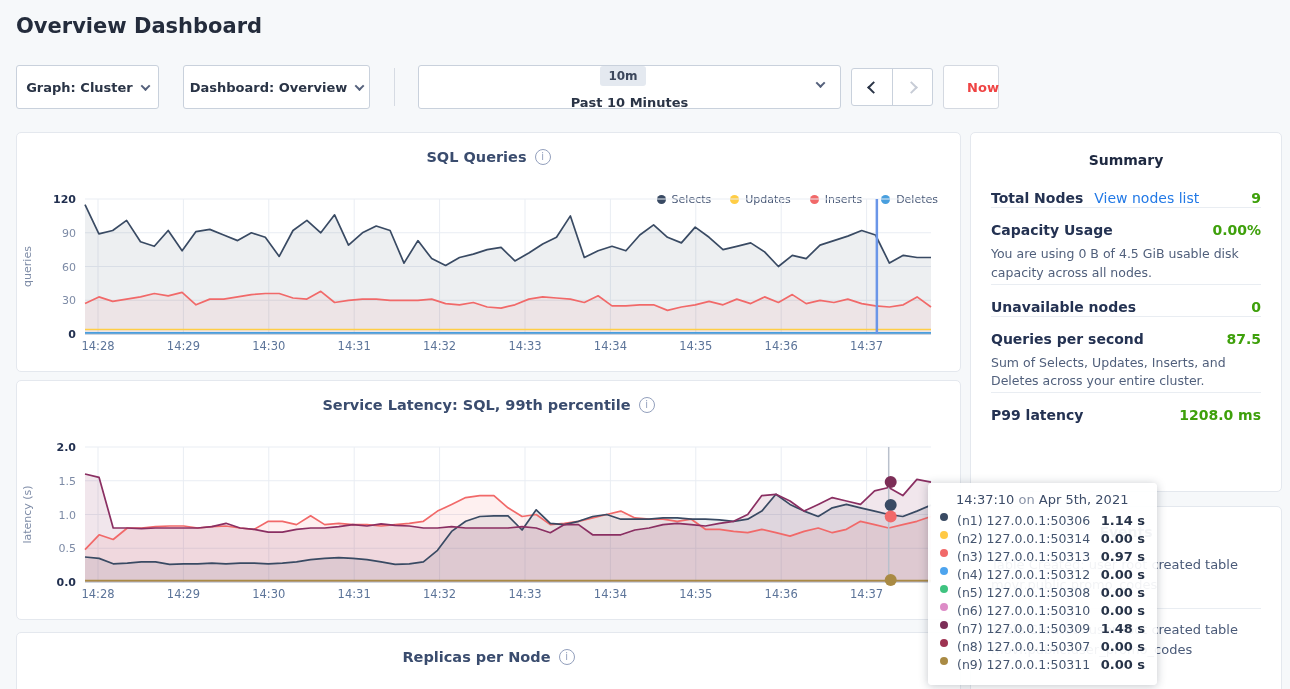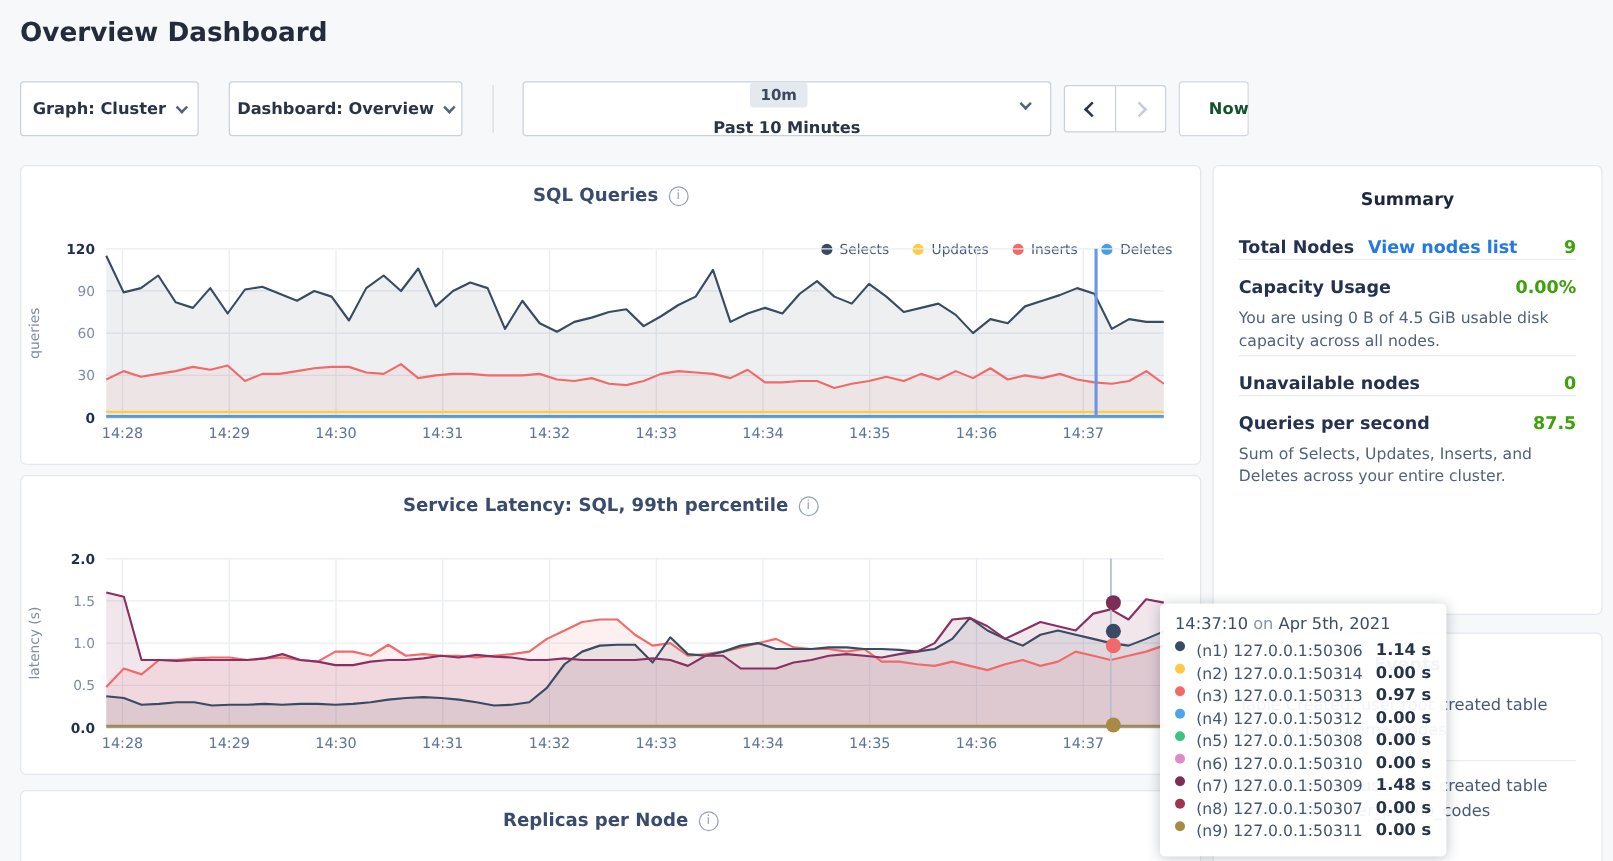--- a/index.html
+++ b/index.html
@@ -23,21 +23,21 @@
   .ctl-divider { width:1px; height:38px; background:#d6dbe3; margin-left:24px; }
   .time-selector { width:423px; margin-left:23px; justify-content:flex-start; padding:0 14px; position:relative;flex-direction:column; }
   .time-badge { background:#e4e9f0; border-radius:3px; padding:3px 8px; font-size:12px; font-weight:700; color:#3c475c; margin-right:13px; }
   .time-selector .caret { position:absolute; right:16px; top:15px; }
   .pager { display:flex; height:38px; border:1px solid #c9d1dc; border-radius:3px; overflow:hidden; background:#fff; margin-left:10px; }
   .pager-btn { width:40px; display:flex; align-items:center; justify-content:center; cursor:pointer; }
   .pager-btn + .pager-btn { border-left:1px solid #c9d1dc; }
   .chev { width:9px; height:9px; border-right:2.4px solid; border-bottom:2.4px solid; }
   .chev-left  { transform:rotate(135deg); color:#2a3446; margin-left:3px; }
   .chev-right { transform:rotate(-45deg); color:#c7ccd6; margin-right:3px; }
-  .now-btn { width:56px; margin-left:10px; color:#14532d; border-color:#d4d9e1;padding-left:24px; }
+  .now-btn { width:56px; margin-left:10px; color:#ef4444; border-color:#d4d9e1;padding-left:24px; }
 
   
   .card { position:absolute; background:#fff; border:1px solid #e4e8ee; border-radius:5px; }
   #chart-card-1 { left:16px; top:132px; width:945px; height:240px; }
   #chart-card-2 { left:16px; top:380px; width:945px; height:240px; }
   #chart-card-3 { left:16px; top:632px; width:945px; height:120px; }
   #summary-card { left:970px; top:132px; width:312px; height:360px; }
   #events-card  { left:970px; top:506px; width:312px; height:240px; }
   .card svg { position:absolute; left:0; top:0; }
 
@@ -55,36 +55,36 @@
   .legend-item { display:flex; align-items:center; gap:6px; font-size:11px; color:#4a5a78; }
   .legend-dot { width:9px; height:9px; border-radius:50%; }
 
   
   .card-inner { padding:0 20px; }
   .sum-title { text-align:center; font-weight:700; font-size:14px; color:#1d2840; padding:19px 0 8px; }
   .sum-row { padding:14px 0 1px; border-bottom:1px solid #e9edf2; }
   .sum-row:last-child { border-bottom:none; }
   .sum-line { display:flex; align-items:baseline; }
   .sum-label { font-weight:700; font-size:14px; color:#243252; }
-  .sum-link { font-weight:700; font-size:14px; color:#2279e6; margin-left:11px; cursor:pointer; }
+  .sum-link { font-weight:400; font-size:14px; color:#2279e6; margin-left:11px; cursor:pointer; }
   .sum-value { margin-left:auto; font-weight:700; font-size:14px; color:#3ea00b; }
   .sum-sub { margin-top:7px; font-size:12.5px; color:#51607c; line-height:1.5; }
 
   
   .events-title { text-align:center; font-weight:700; font-size:14px; color:#51607c; padding:17px 0 4px; }
   .event-item { font-size:13px; color:#4a5a78; line-height:1.55; padding:11px 0 13px; }
   .event-item + .event-item { border-top:1px solid #e9edf2; }
 
   
   #tooltip {
     position:absolute; left:928px; top:483px; width:229px; z-index:60;
     background:rgba(255,255,255,0.93); border-radius:4px;
     box-shadow:0 1px 10px rgba(40,50,70,0.28); padding:9px 12px 10px;
   }
-  .tt-header { font-size:13px; color:#3c4c68; margin-bottom:6px; }
+  .tt-header { font-size:13px; color:#3c4c68; margin-bottom:6px;margin-left:16px; }
   .tt-on { color:#8a94a8; }
   .tt-row { display:flex; align-items:flex-start; height:18px; font-size:12.5px; color:#45556f; }
   .tt-dot { width:8px; height:8px; border-radius:50%; margin-right:9px; flex:0 0 auto; }
   .tt-value { margin-left:auto; font-weight:700; color:#273348; font-size:13px; }
 </style>
 </head>
 <body>
 
 <div class="page-title">Overview Dashboard</div>
 
@@ -261,20 +261,26 @@
         <span class="sum-value">0</span>
       </div>
     </div>
     <div class="sum-row">
       <div class="sum-line">
         <span class="sum-label">Queries per second</span>
         <span class="sum-value">87.5</span>
       </div>
       <div class="sum-sub">Sum of Selects, Updates, Inserts, and Deletes across your entire cluster.</div>
     </div>
+    <div class="sum-row">
+      <div class="sum-line">
+        <span class="sum-label">P99 latency</span>
+        <span class="sum-value">1208.0 ms</span>
+      </div>
+    </div>
   </div>
 </div>
 
 <div class="card" id="events-card">
   <div class="card-inner">
     <div class="events-title">Events</div>
     <div class="event-item">Table Created: user root created table movr.public.promo_codes</div>
     <div class="event-item">Table Created: user root created table movr.public.user_promo_codes</div>
   </div>
 </div>

